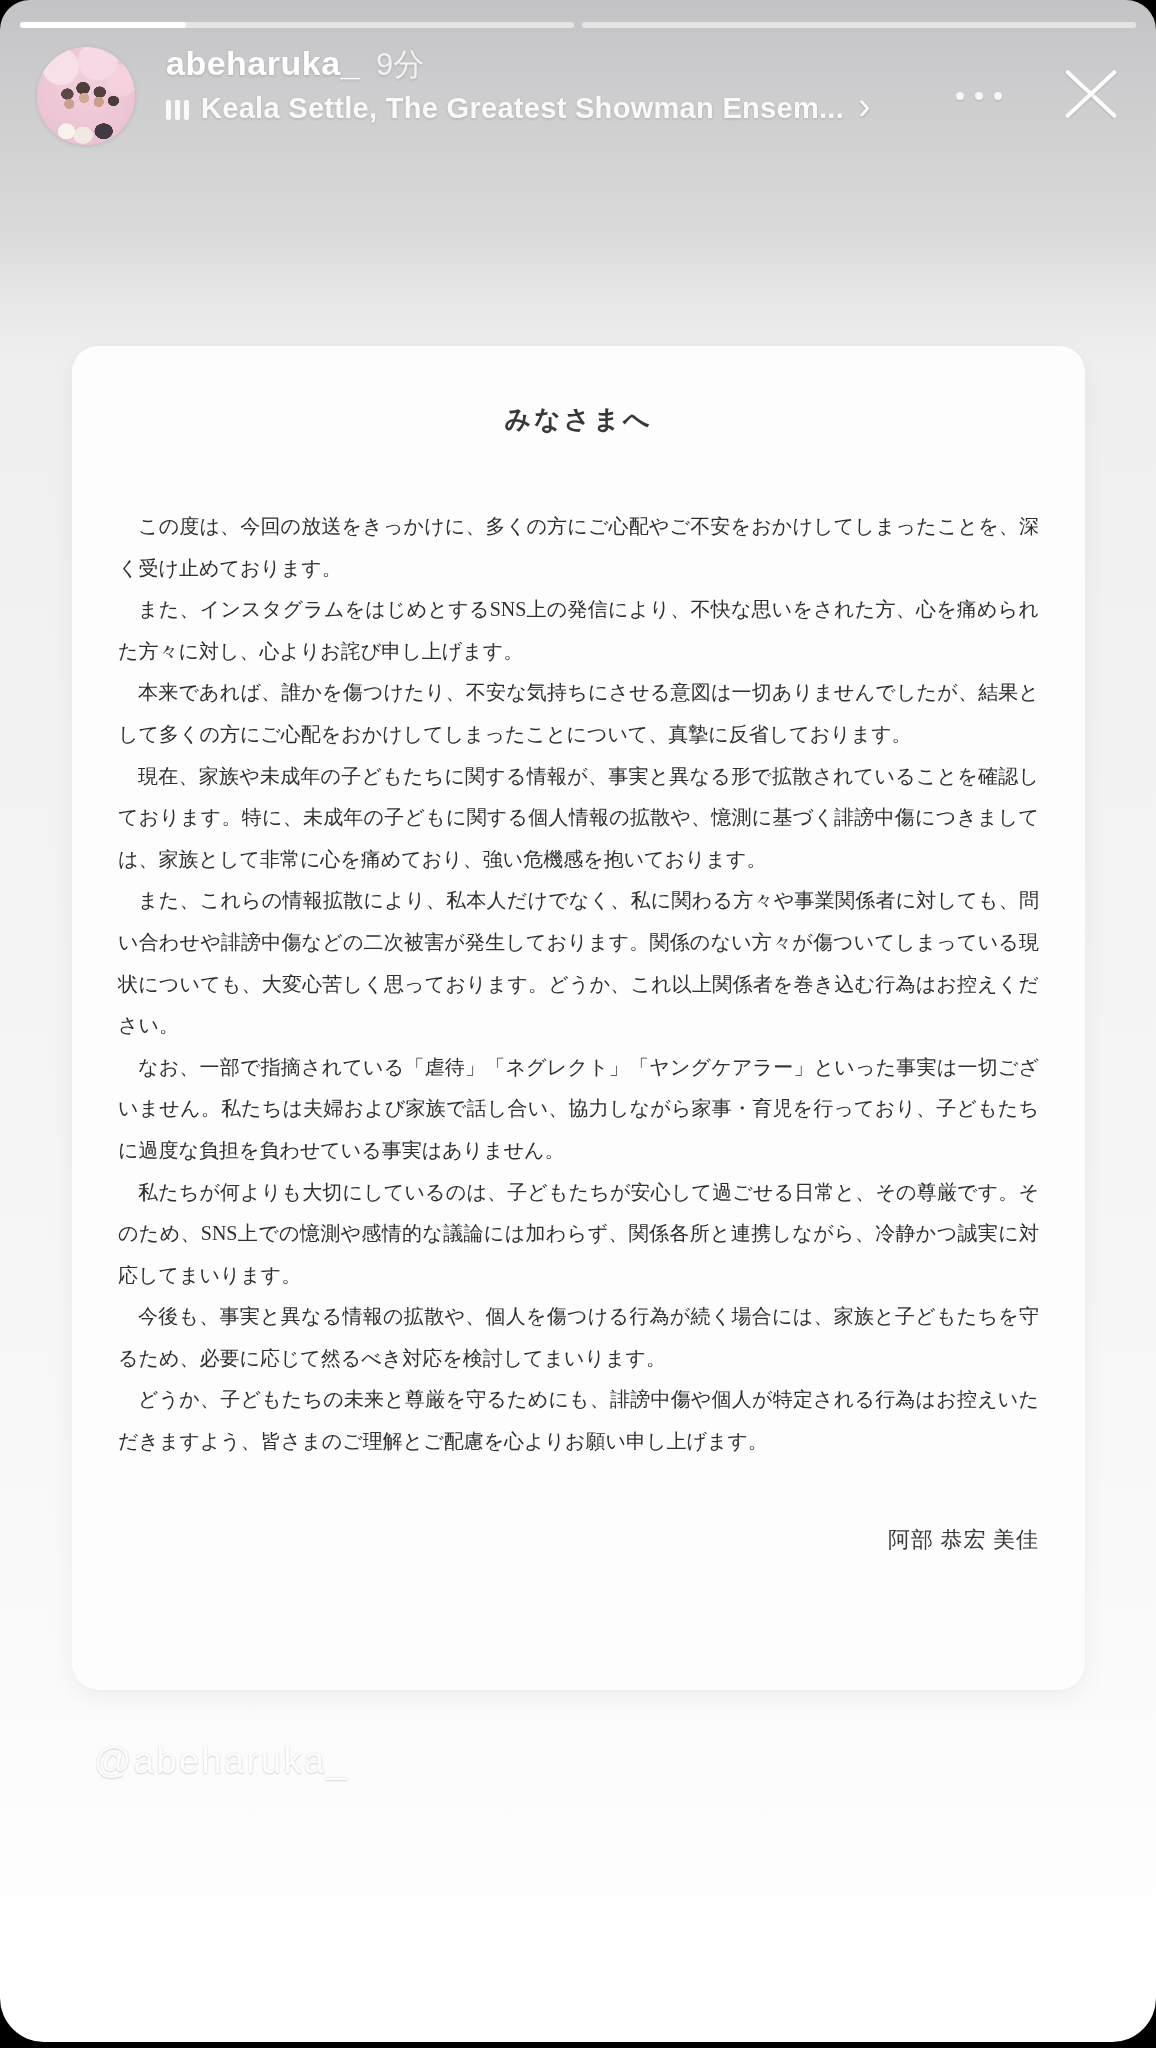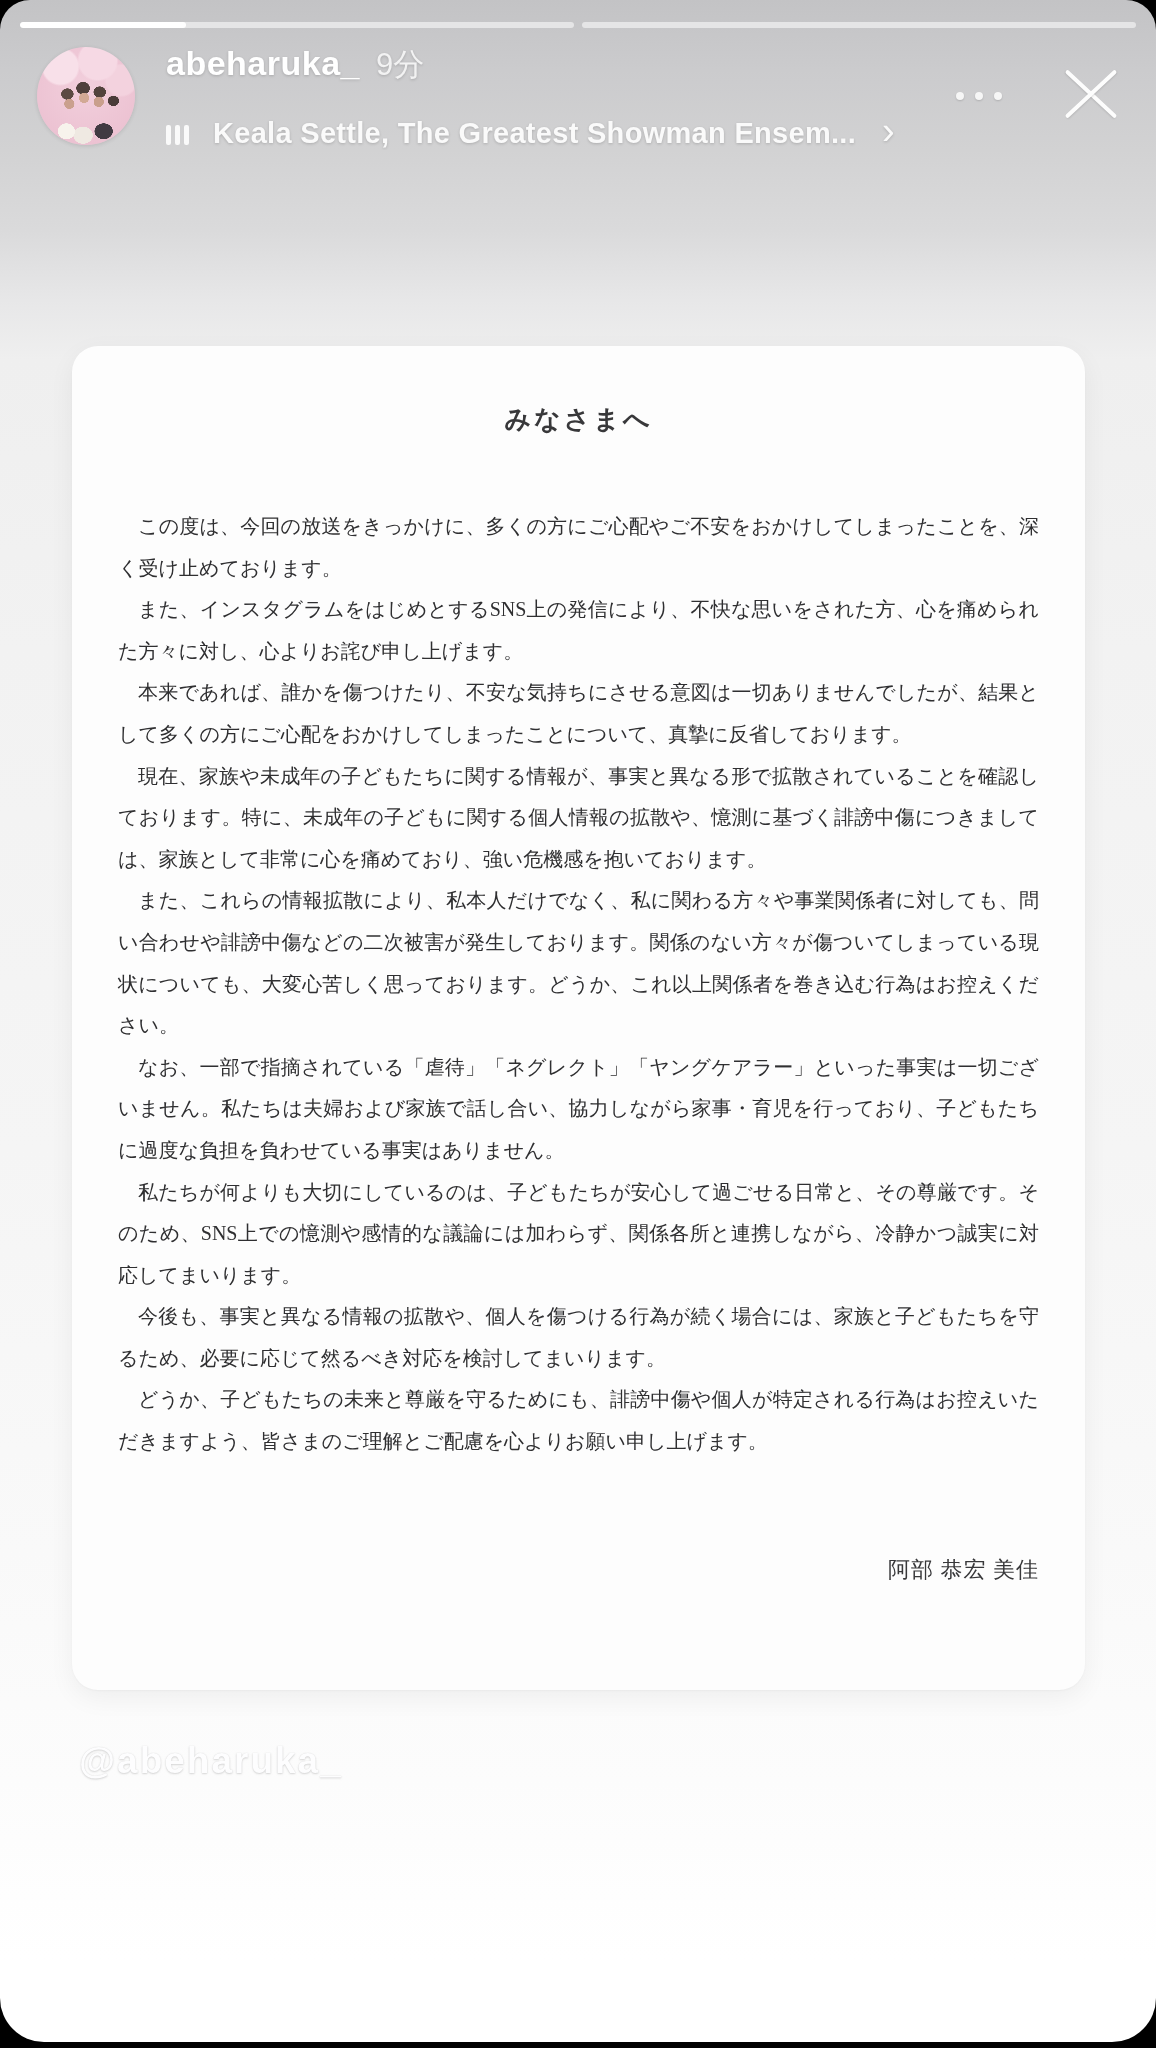--- a/index.html
+++ b/index.html
@@ -35,21 +35,21 @@
       radial-gradient(circle at 24% 20%, #f8e0e9 0 16%, transparent 18%),
       radial-gradient(circle at 62% 14%, #f6d9e4 0 18%, transparent 20%),
       radial-gradient(circle at 86% 34%, #f3d2de 0 14%, transparent 16%),
       radial-gradient(circle at 50% 40%, #f2cfdc 0%, #ecc2d2 75%, #e6b8ca 100%);
     box-shadow:0 1px 4px rgba(0,0,0,0.12);
   }
   .user-line{position:absolute;left:166px;top:44px;display:flex;align-items:baseline;gap:16px;
     color:#ffffff;text-shadow:0 1px 3px rgba(0,0,0,0.18);}
   .username{font-size:34px;font-weight:700;letter-spacing:0.5px;}
   .time{font-size:31px;font-weight:400;color:rgba(255,255,255,0.82);}
-  .music-line{position:absolute;left:166px;top:117px;display:flex;align-items:center;gap:24px;
+  .music-line{position:absolute;left:166px;top:92px;display:flex;align-items:center;gap:12px;
     color:#fafafa;text-shadow:0 1px 3px rgba(0,0,0,0.18);}
   .eq{display:flex;align-items:flex-end;gap:4px;height:24px;padding-bottom:2px;}
   .eq i{display:block;width:5px;background:#fafafa;border-radius:2px;}
   .eq i:nth-child(1){height:20px;}
   .eq i:nth-child(2){height:20px;}
   .eq i:nth-child(3){height:20px;}
   .music-text{font-size:29px;font-weight:700;max-width:660px;white-space:nowrap;overflow:hidden;letter-spacing:0.3px;}
   .chevron{font-size:38px;font-weight:400;line-height:24px;color:#fafafa;margin-left:2px;transform:translateY(-3px);}
   .dots{position:absolute;left:956px;top:92px;display:flex;gap:11px;}
   .dots i{width:8px;height:8px;border-radius:50%;background:#f6f6f6;box-shadow:0 1px 2px rgba(0,0,0,0.15);}
@@ -62,25 +62,25 @@
   .card{
     position:absolute;left:72px;top:346px;width:1013px;height:1344px;
     background:#fdfdfd;border-radius:26px;overflow:hidden;
     box-shadow:0 8px 26px rgba(0,0,0,0.055),0 1px 2px rgba(0,0,0,0.03);
   }
   .letter{padding:0 46px;font-family:"Liberation Serif","DejaVu Serif",serif;color:#2f2f31;}
   .letter-title{margin:56px 0 0 0;text-align:center;font-size:26px;font-weight:600;
     letter-spacing:3px;color:#38383a;}
   .letter-body{margin-top:69px;font-size:20px;line-height:41.6px;text-align:justify;}
   .letter-body p{margin:0;text-indent:1em;}
-  .signature{margin-top:92px;text-align:right;font-size:22px;color:#38383a;letter-spacing:1px;}
+  .signature{margin-top:62px;text-align:right;font-size:22px;color:#38383a;letter-spacing:1px;}
   
   .mention{
-    position:absolute;left:79px;top:1740px;
-    font-size:37px;font-weight:700;letter-spacing:2px;color:#fdfdfe;
+    position:absolute;left:94px;top:1740px;
+    font-size:37px;font-weight:400;letter-spacing:2px;color:#fdfdfe;
     text-shadow:0 1px 2px rgba(150,150,150,0.35),0 0 1px rgba(140,140,140,0.3);
   }
 </style>
 </head>
 <body>
 
 <div class="screen">
 
   <div class="progress">
     <div class="seg seg1">

